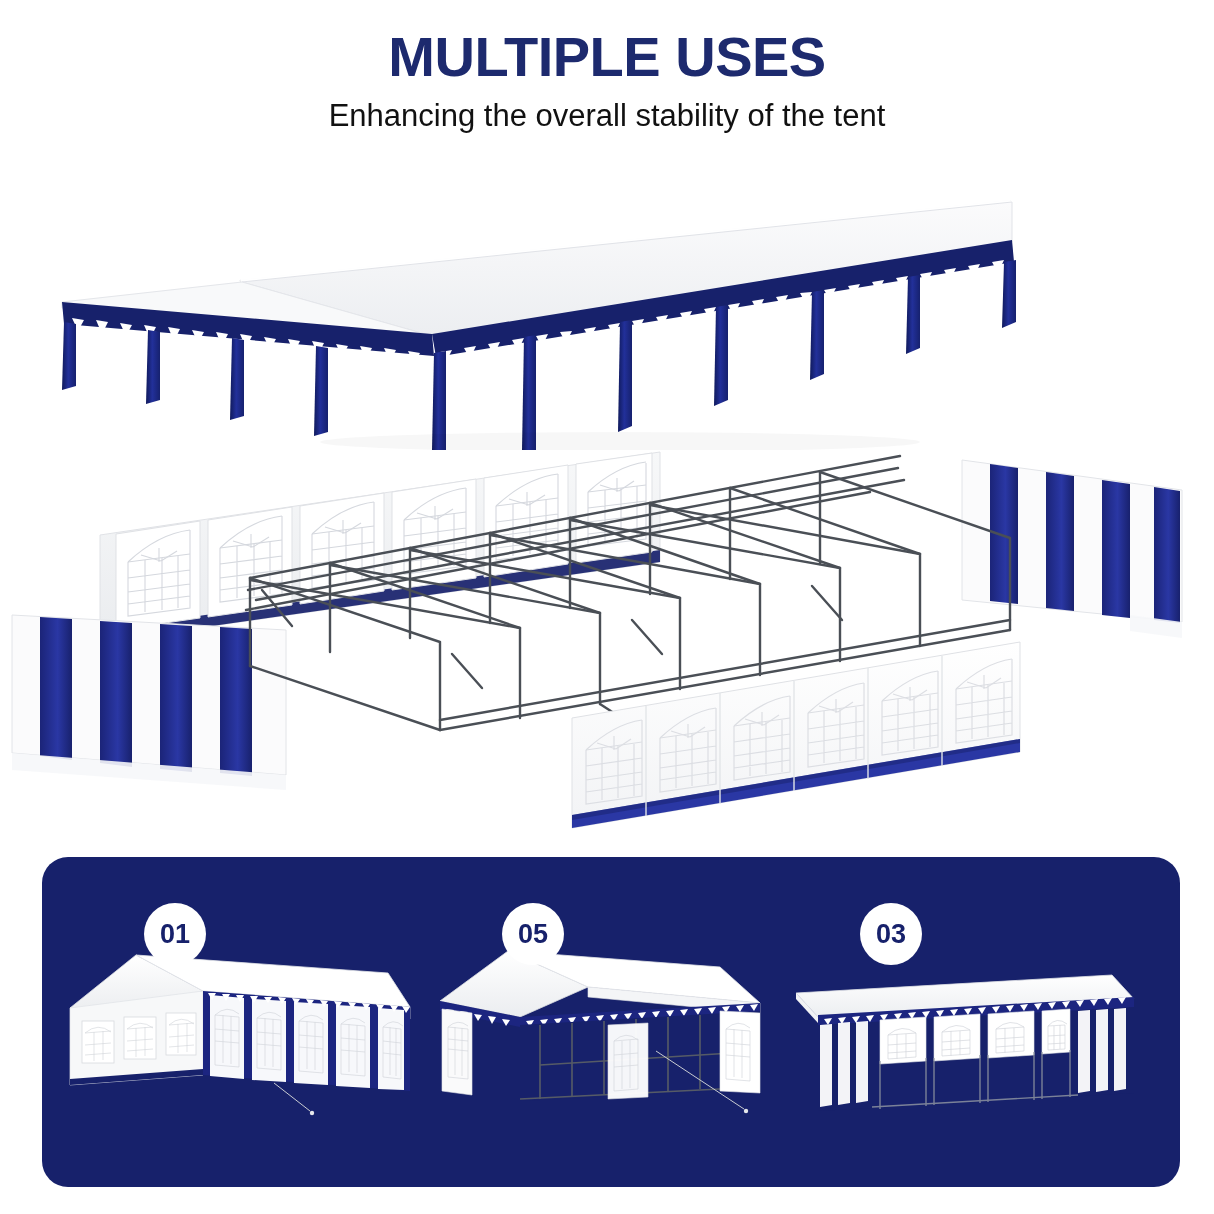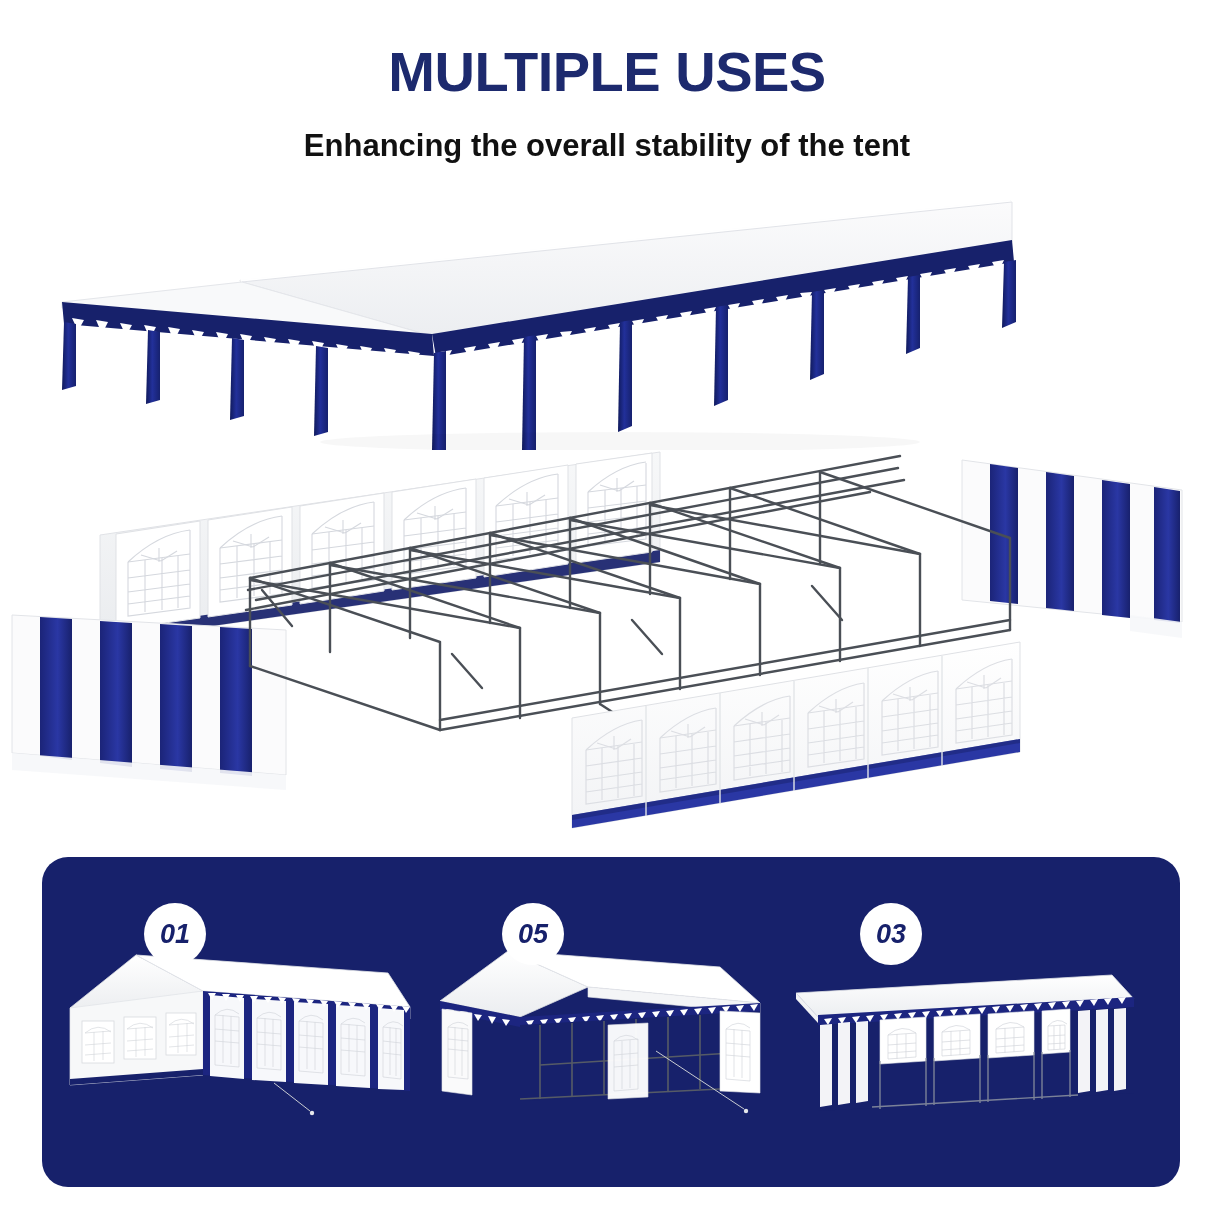--- a/index.html
+++ b/index.html
@@ -18,35 +18,35 @@
 
   
   .header {
     position: absolute;
     left: 0;
     top: 0;
     width: 1214px;
     text-align: center;
   }
   .title {
-    margin: 16px;
+    margin: 1px;
     padding-top: 28px;
     font-size: 56px;
     line-height: 1.0;
     font-weight: 700;
     letter-spacing: -0.5px;
     color: #1d2a6e;
     font-family: "Liberation Sans", sans-serif;
   }
   .subtitle {
     margin: 0;
     padding-top: 14px;
     font-size: 31px;
     line-height: 1.0;
-    font-weight: 700;
+    font-weight: 400;
     color: #111111;
     font-family: "Liberation Sans", sans-serif;
   }
 
   
   .hero-canopy {
     position: absolute;
     left: 0;
     top: 150px;
     width: 1214px;
@@ -96,21 +96,20 @@
     border-radius: 50%;
     background: #ffffff;
     color: #17216b;
     font-size: 27px;
     font-weight: 700;
     display: flex;
     align-items: center;
     justify-content: center;
     z-index: 4;
     font-family: "Liberation Sans", sans-serif;
-    font-style: italic;
   }
   .use-item.u1 .badge { left: 86px; }
   .use-item.u2 .badge { left: 82px; }
   .use-item.u3 .badge { left: 78px; text-align: center; }
 
   .use-art {
     position: absolute;
     left: 0;
     top: 48px;
     width: 360px;

